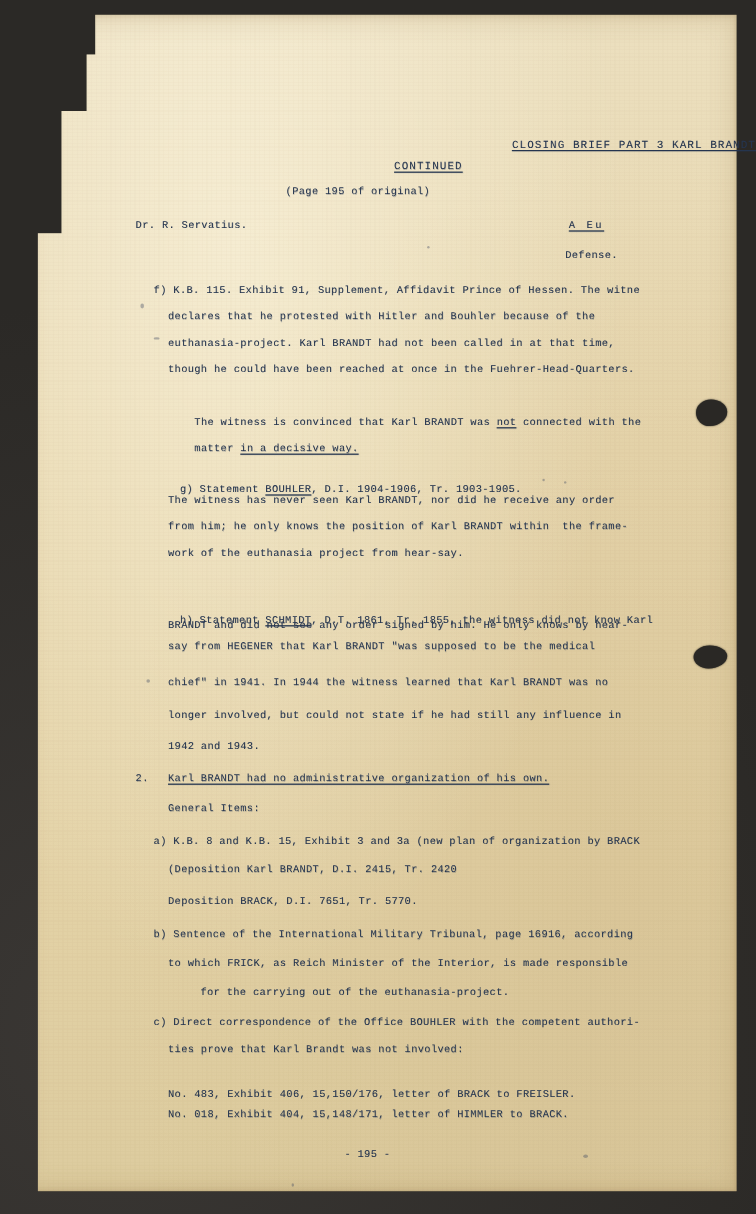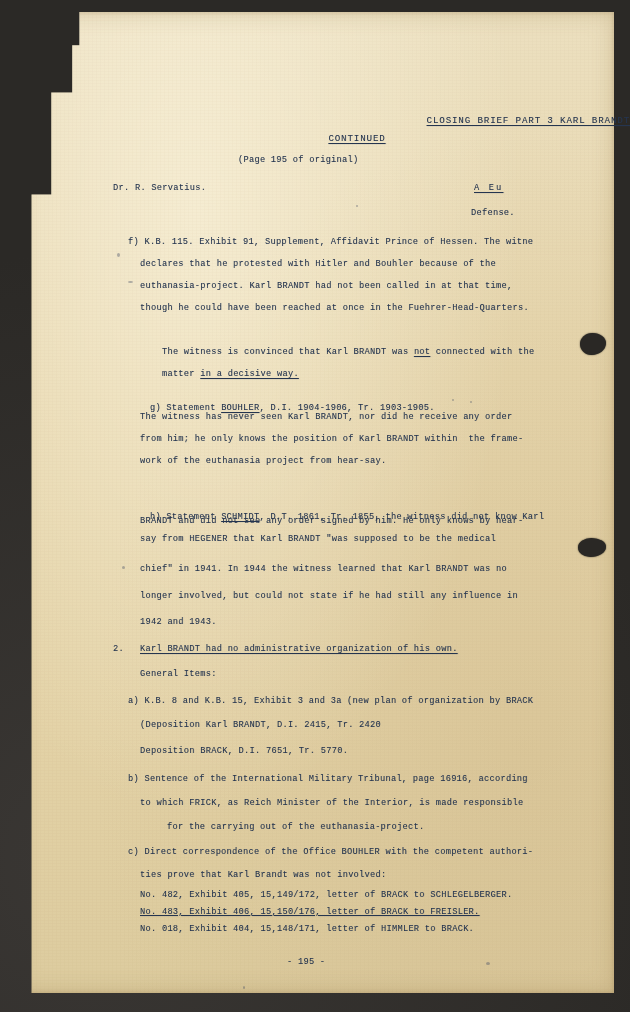--- a/index.html
+++ b/index.html
@@ -170,22 +170,21 @@
   <div class="ln" style="left:140px;top:714px;">(Deposition Karl BRANDT, D.I. 2415, Tr. 2420</div>
   <div class="ln" style="left:140px;top:740px;">Deposition BRACK, D.I. 7651, Tr. 5770.</div>
 
   <div class="ln" style="left:128px;top:768px;">b) Sentence of the International Military Tribunal, page 16916, according</div>
   <div class="ln" style="left:140px;top:792px;">to which FRICK, as Reich Minister of the Interior, is made responsible</div>
   <div class="ln" style="left:140px;top:816px;margin-left:27px;">for the carrying out of the euthanasia-project.</div>
 
   <div class="ln" style="left:140px;top:864px;">ties prove that Karl Brandt was not involved:</div>
   <div class="ln" style="left:128px;top:841px;">c) Direct correspondence of the Office BOUHLER with the competent authori-</div>
 
-  <div class="ln" style="left:140px;top:884px;">No. 482, Exhibit 405, 15,149/172, letter of BRACK to SCHLEGELBERGER.</div>
-  <div class="ln" style="left:140px;top:901px;text-decoration:underline;">No. 483, Exhibit 406, 15,150/176, letter of BRACK to FREISLER.</div>
+  <div class="ln" style="left:140px;top:901px;">No. 483, Exhibit 406, 15,150/176, letter of BRACK to FREISLER.</div>
   <div class="ln" style="left:140px;top:918px;text-align:center;">No. 018, Exhibit 404, 15,148/171, letter of HIMMLER to BRACK.</div>
 
   <div class="ln" style="left:287px;top:951px;">- 195 -</div>
 
 </div>
 
 <div class="punch" style="left:580px;top:333px;width:26px;height:22px;"></div>
 <div class="punch" style="left:578px;top:538px;width:28px;height:19px;"></div>
 
 <div class="speck" style="left:117px;top:253px;width:3px;height:4px;"></div>

